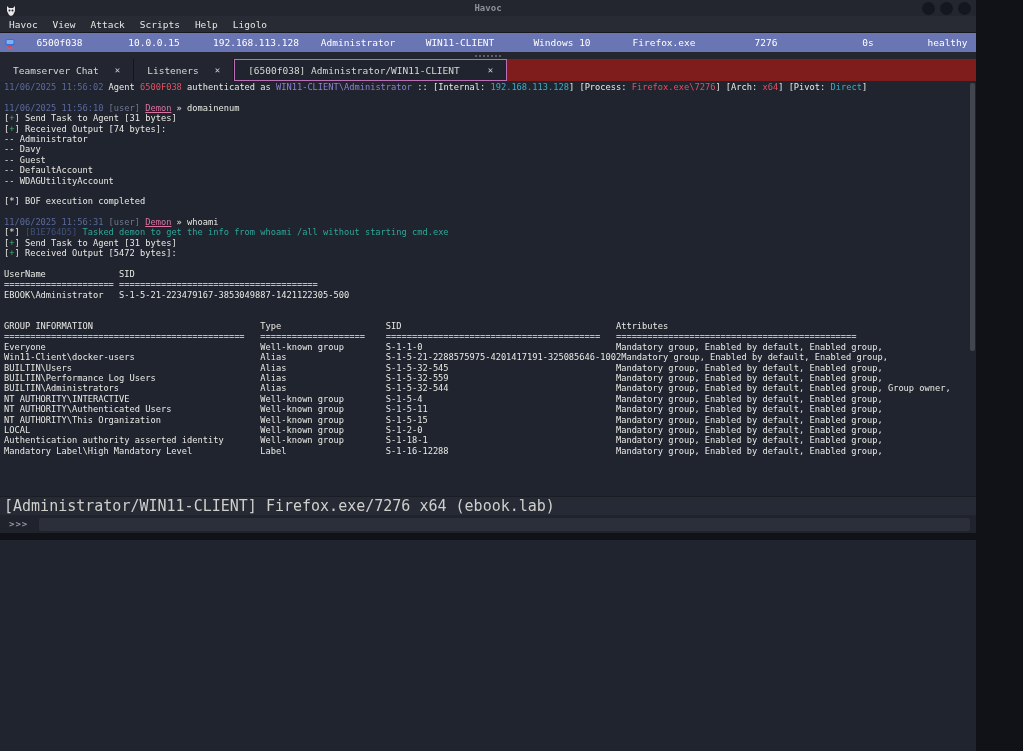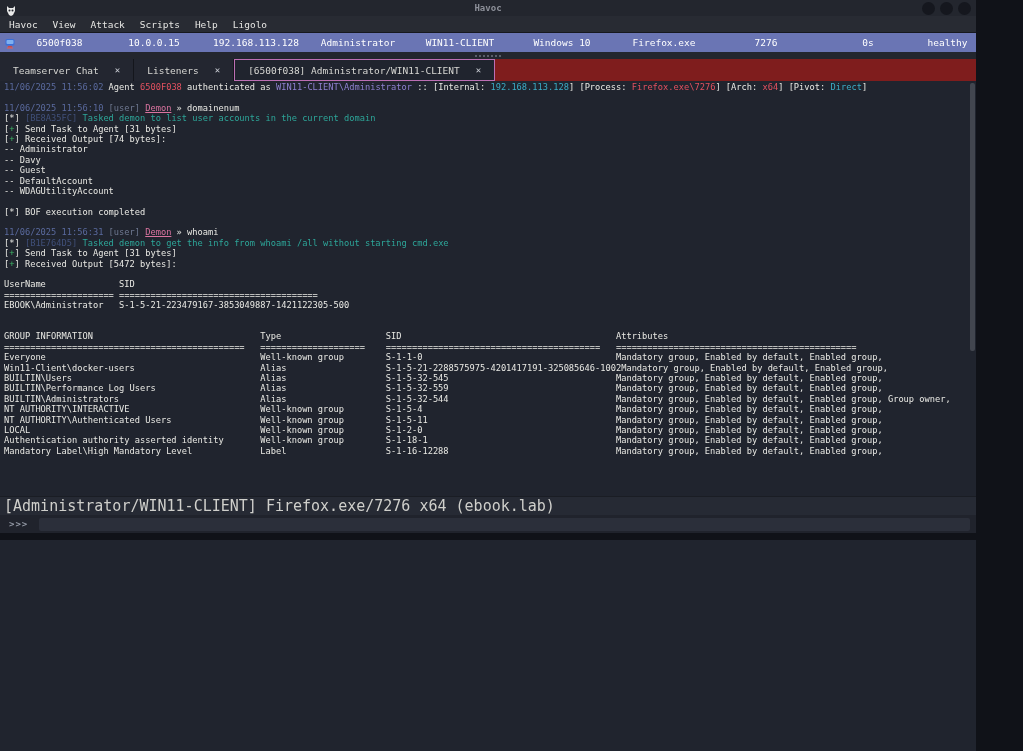--- a/index.html
+++ b/index.html
@@ -30,21 +30,21 @@
   .sprite { width:12px; height:12px; margin-left:3px; }
   .table-empty { flex:0 0 199px; background:#15171d; }
   
   .splitter { flex:0 0 7px; background:#23262e; display:flex; align-items:center; justify-content:center; }
   .splitter .dots { width:26px; border-top:2px dotted #5a5e6a; }
   
   .tabbar { flex:0 0 22px; background:#7f1d1d; display:flex; align-items:stretch; }
   .tab { display:flex; align-items:center; background:#232630; padding:0 13px; border-right:1px solid #14161c; cursor:default; }
   .tab-label { font-size:9.5px; color:#d8d8d4; white-space:pre; }
   .tab .close { margin-left:16px; font-size:9px; font-weight:bold; color:#c6c9d0; cursor:pointer; }
-  .tab.active { background:#20242e; border:1px solid #bc6fb4; }
+  .tab.active { background:#20242e; border:1px solid #bc6fb4;gap:12px; }
   
   .console { flex:0 0 415px; background:#20242e; overflow:hidden; position:relative; padding:1px 0 0 4px; }
   .cline { height:10.4px; line-height:10.4px; font-size:8.7px; white-space:pre; color:#e9e9e4; }
   .c-text   { color:#e9e9e4; }
   .c-date   { color:#5a6a9e; }
   .c-gray   { color:#6e7890; }
   .c-pink   { color:#d9739f; text-decoration:underline; }
   .c-red    { color:#e25160; }
   .c-purple { color:#8f80d0; }
   .c-cyan   { color:#3badc6; }
@@ -137,21 +137,20 @@
     </div>
   </div>
 
   <div class="console">
     <div class="scrollbar">
       <div class="scroll-thumb"></div>
     </div>
   <div class="cline"><span class="c-date">11/06/2025 11:56:02 </span><span class="c-text">Agent </span><span class="c-red">6500F038</span><span class="c-text"> authenticated as </span><span class="c-purple">WIN11-CLIENT\Administrator</span><span class="c-text"> :: [Internal: </span><span class="c-cyan">192.168.113.128</span><span class="c-text">] [Process: </span><span class="c-red">Firefox.exe\7276</span><span class="c-text">] [Arch: </span><span class="c-red">x64</span><span class="c-text">] [Pivot: </span><span class="c-cyan">Direct</span><span class="c-text">]</span></div>
       <div class="cline"></div>
       <div class="cline"><span class="c-date">11/06/2025 11:56:10 </span><span class="c-gray">[user] </span><span class="c-pink">Demon</span><span class="c-text"> » domainenum</span></div>
-      <div class="cline"><span class="c-text">[*] </span><span class="c-dim">[BE8A35FC]</span><span class="c-teal"> Tasked demon to list user accounts in the current domain</span></div>
       <div class="cline"><span class="c-text">[</span><span class="c-green">+</span><span class="c-text">] Send Task to Agent [31 bytes]</span></div>
       <div class="cline"><span class="c-text">[</span><span class="c-green">+</span><span class="c-text">] Received Output [74 bytes]:</span></div>
       <div class="cline">-- Administrator</div>
       <div class="cline">-- Davy</div>
       <div class="cline">-- Guest</div>
       <div class="cline">-- DefaultAccount</div>
       <div class="cline">-- WDAGUtilityAccount</div>
       <div class="cline"></div>
       <div class="cline">[*] BOF execution completed</div>
       <div class="cline"></div>
@@ -167,20 +166,21 @@
       <div class="cline"></div>
       <div class="cline">GROUP INFORMATION                                Type                    SID                                         Attributes</div>
       <div class="cline">==============================================   ====================    =========================================   ==============================================</div>
       <div class="cline">Everyone                                         Well-known group        S-1-1-0                                     Mandatory group, Enabled by default, Enabled group,</div>
       <div class="cline">Win11-Client\docker-users                        Alias                   S-1-5-21-2288575975-4201417191-325085646-1002Mandatory group, Enabled by default, Enabled group,</div>
       <div class="cline">BUILTIN\Users                                    Alias                   S-1-5-32-545                                Mandatory group, Enabled by default, Enabled group,</div>
       <div class="cline">BUILTIN\Performance Log Users                    Alias                   S-1-5-32-559                                Mandatory group, Enabled by default, Enabled group,</div>
       <div class="cline">BUILTIN\Administrators                           Alias                   S-1-5-32-544                                Mandatory group, Enabled by default, Enabled group, Group owner,</div>
       <div class="cline">NT AUTHORITY\INTERACTIVE                         Well-known group        S-1-5-4                                     Mandatory group, Enabled by default, Enabled group,</div>
       <div class="cline">NT AUTHORITY\Authenticated Users                 Well-known group        S-1-5-11                                    Mandatory group, Enabled by default, Enabled group,</div>
+      <div class="cline">NT AUTHORITY\This Organization                   Well-known group        S-1-5-15                                    Mandatory group, Enabled by default, Enabled group,</div>
       <div class="cline">LOCAL                                            Well-known group        S-1-2-0                                     Mandatory group, Enabled by default, Enabled group,</div>
       <div class="cline">Authentication authority asserted identity       Well-known group        S-1-18-1                                    Mandatory group, Enabled by default, Enabled group,</div>
       <div class="cline">Mandatory Label\High Mandatory Level             Label                   S-1-16-12288                                Mandatory group, Enabled by default, Enabled group,</div>
     </div>
 
   <div class="statusbar">
     <span class="status-text">[Administrator/WIN11-CLIENT] Firefox.exe/7276 x64 (ebook.lab)</span>
   </div>
 
   <div class="inputrow">

